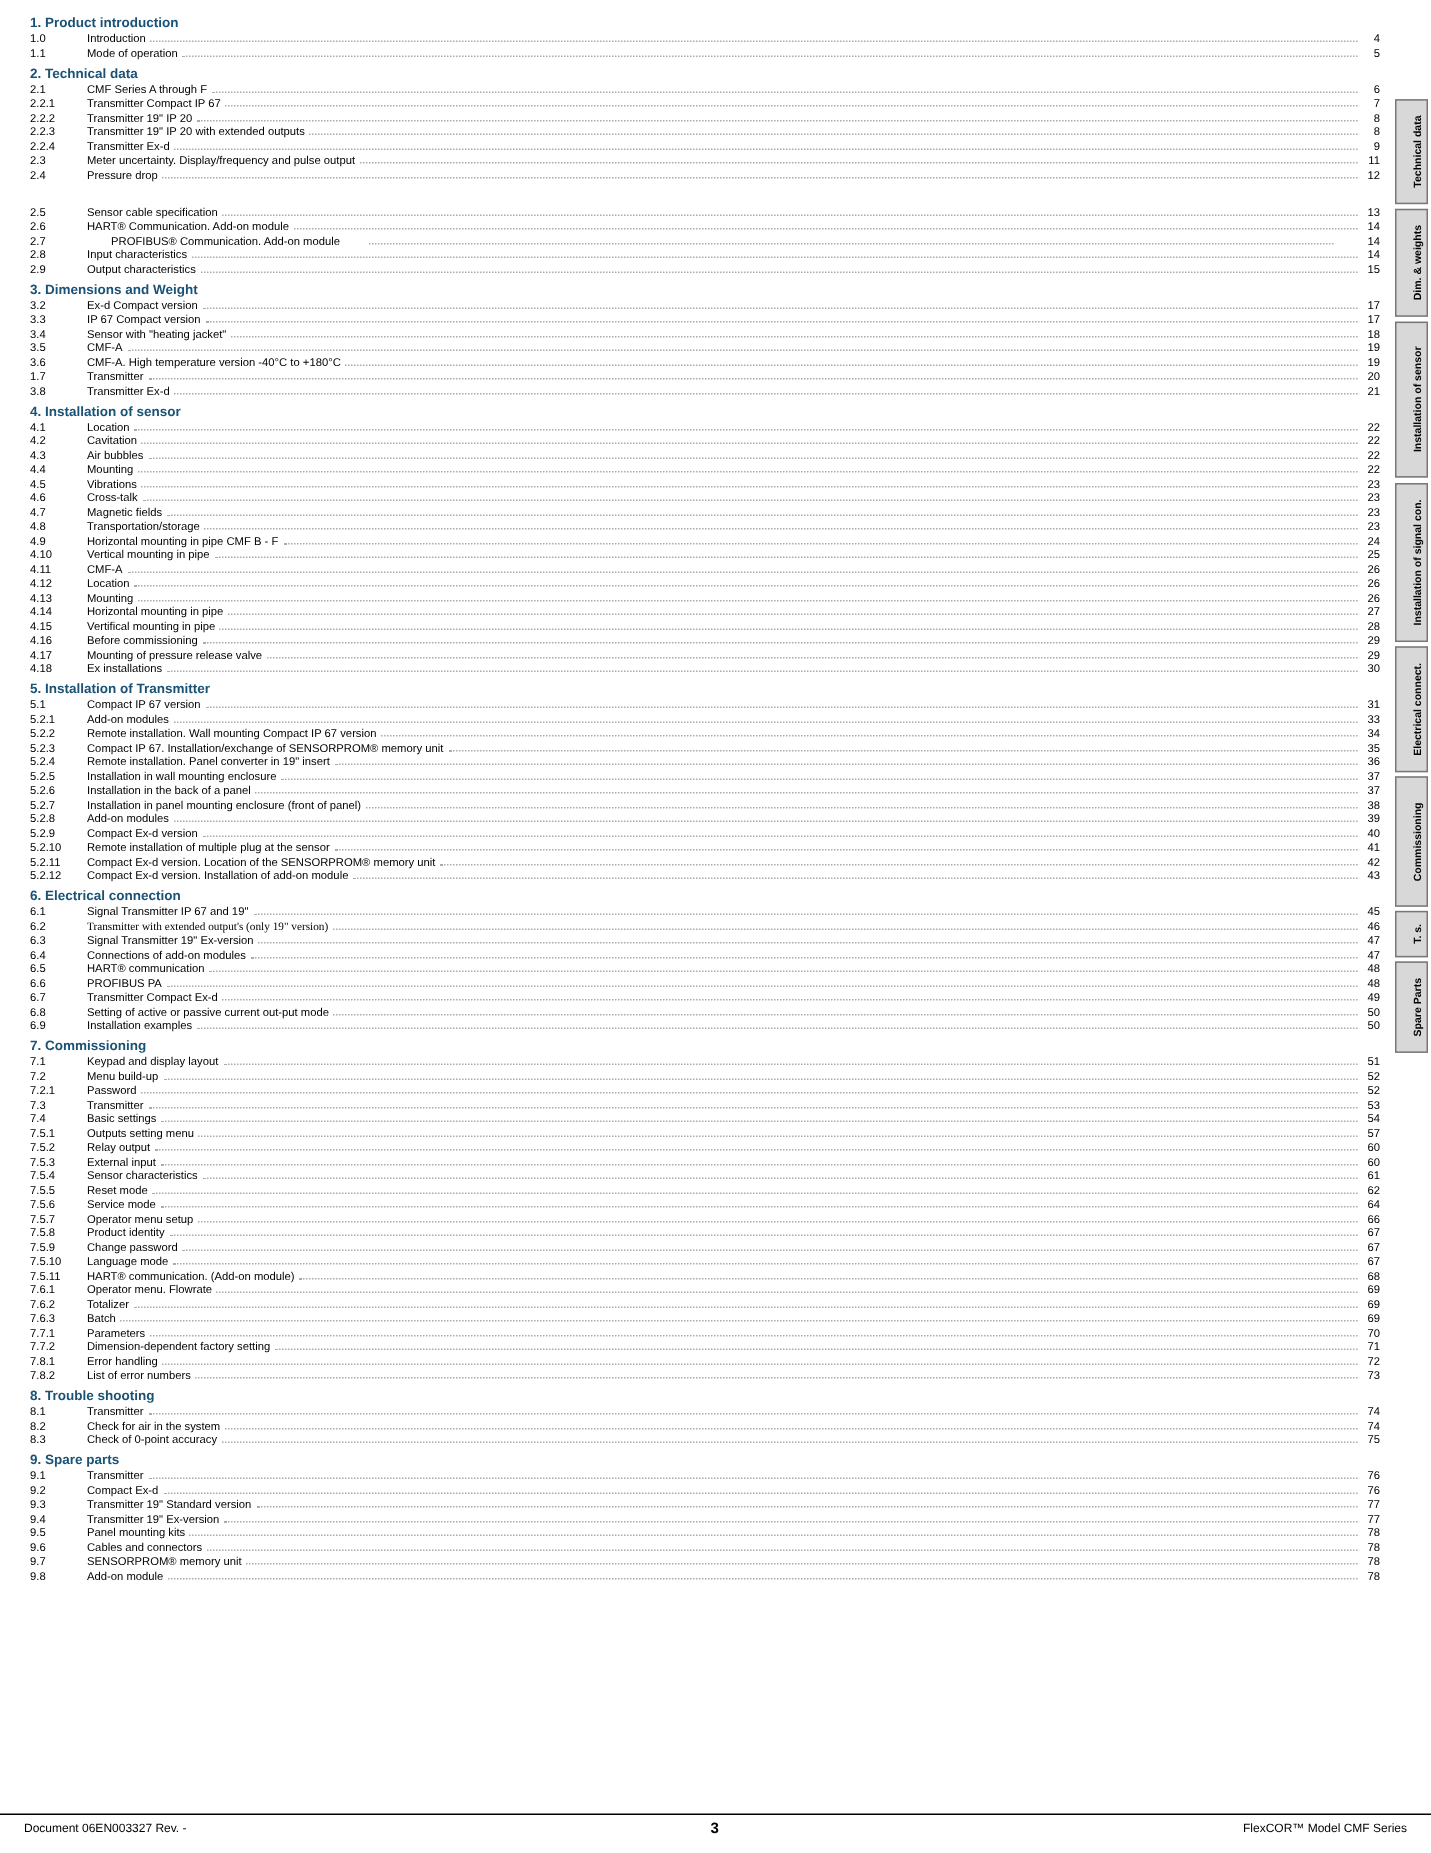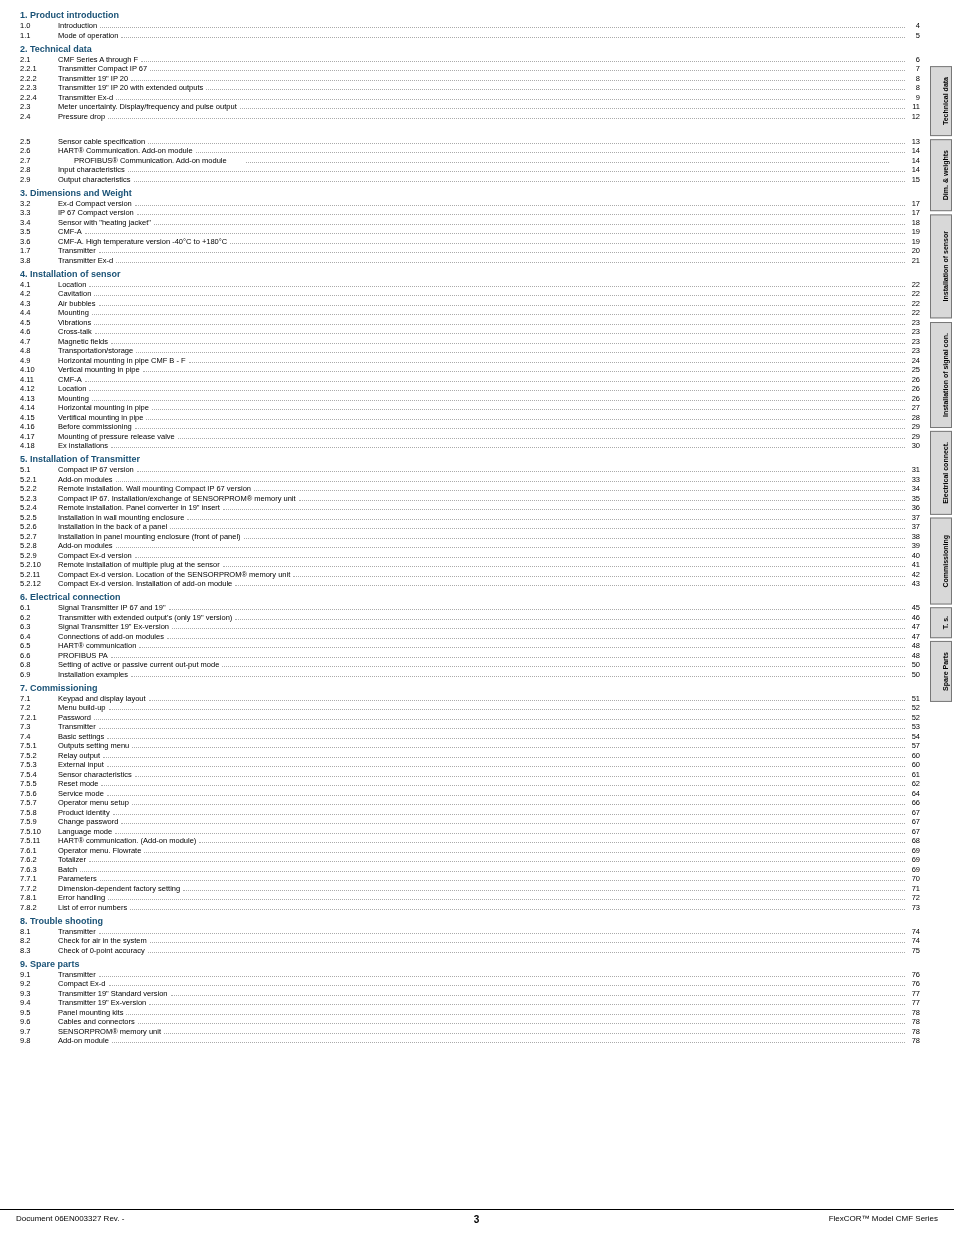--- a/index.html
+++ b/index.html
@@ -378,21 +378,21 @@
               <span style="font-weight: bold; font-size: 9px; color: rgb(26, 82, 118); min-width: 155px;">6.  Electrical connection</span>
             </div>
             <div style="display: flex; flex-direction: row; align-items: flex-end; margin-bottom: 0.5px;">
               <span style="min-width: 38px; font-size: 7.5px; flex-shrink: 0;">6.1</span>
               <span style="font-size: 7.5px; white-space: nowrap;">Signal Transmitter IP 67 and 19"</span>
               <span style="flex: 1 1 0%; border-bottom: 1px dotted rgb(170, 170, 170); margin-bottom: 2px; margin-left: 3px; margin-right: 3px; min-width: 10px;"></span>
               <span style="font-size: 7.5px; min-width: 16px; text-align: right; padding-right: 4px;">45</span>
             </div>
             <div style="display: flex; flex-direction: row; align-items: flex-end; margin-bottom: 0.5px;">
               <span style="min-width: 38px; font-size: 7.5px; flex-shrink: 0;">6.2</span>
-              <span style="font-size: 7.5px; white-space: nowrap;">Transmitter with extended output's (only 19" version)</span>
+              <span style="font-size: 7.5px; white-space: nowrap; font-family: Liberation Serif, serif;">Transmitter with extended output's (only 19" version)</span>
               <span style="flex: 1 1 0%; border-bottom: 1px dotted rgb(170, 170, 170); margin-bottom: 2px; margin-left: 3px; margin-right: 3px; min-width: 10px;"></span>
               <span style="font-size: 7.5px; min-width: 16px; text-align: right; padding-right: 4px;">46</span>
             </div>
             <div style="display: flex; flex-direction: row; align-items: flex-end; margin-bottom: 0.5px;">
               <span style="min-width: 38px; font-size: 7.5px; flex-shrink: 0;">6.3</span>
               <span style="font-size: 7.5px; white-space: nowrap;">Signal Transmitter 19" Ex-version</span>
               <span style="flex: 1 1 0%; border-bottom: 1px dotted rgb(170, 170, 170); margin-bottom: 2px; margin-left: 3px; margin-right: 3px; min-width: 10px;"></span>
               <span style="font-size: 7.5px; min-width: 16px; text-align: right; padding-right: 4px;">47</span>
             </div>
             <div style="display: flex; flex-direction: row; align-items: flex-end; margin-bottom: 0.5px;">
@@ -405,20 +405,26 @@
               <span style="min-width: 38px; font-size: 7.5px; flex-shrink: 0;">6.5</span>
               <span style="font-size: 7.5px; white-space: nowrap;">HART® communication</span>
               <span style="flex: 1 1 0%; border-bottom: 1px dotted rgb(170, 170, 170); margin-bottom: 2px; margin-left: 3px; margin-right: 3px; min-width: 10px;"></span>
               <span style="font-size: 7.5px; min-width: 16px; text-align: right; padding-right: 4px;">48</span>
             </div>
             <div style="display: flex; flex-direction: row; align-items: flex-end; margin-bottom: 0.5px;">
               <span style="min-width: 38px; font-size: 7.5px; flex-shrink: 0;">6.6</span>
               <span style="font-size: 7.5px; white-space: nowrap;">PROFIBUS PA</span>
               <span style="flex: 1 1 0%; border-bottom: 1px dotted rgb(170, 170, 170); margin-bottom: 2px; margin-left: 3px; margin-right: 3px; min-width: 10px;"></span>
               <span style="font-size: 7.5px; min-width: 16px; text-align: right; padding-right: 4px;">48</span>
+            </div>
+            <div style="display: flex; flex-direction: row; align-items: flex-end; margin-bottom: 0.5px;">
+              <span style="min-width: 38px; font-size: 7.5px; flex-shrink: 0;">6.7</span>
+              <span style="font-size: 7.5px; white-space: nowrap;">Transmitter Compact Ex-d</span>
+              <span style="flex: 1 1 0%; border-bottom: 1px dotted rgb(170, 170, 170); margin-bottom: 2px; margin-left: 3px; margin-right: 3px; min-width: 10px;"></span>
+              <span style="font-size: 7.5px; min-width: 16px; text-align: right; padding-right: 4px;">49</span>
             </div>
             <div style="display: flex; flex-direction: row; align-items: flex-end; margin-bottom: 0.5px;">
               <span style="min-width: 38px; font-size: 7.5px; flex-shrink: 0;">6.8</span>
               <span style="font-size: 7.5px; white-space: nowrap;">Setting of active or passive current out-put mode</span>
               <span style="flex: 1 1 0%; border-bottom: 1px dotted rgb(170, 170, 170); margin-bottom: 2px; margin-left: 3px; margin-right: 3px; min-width: 10px;"></span>
               <span style="font-size: 7.5px; min-width: 16px; text-align: right; padding-right: 4px;">50</span>
             </div>
             <div style="display: flex; flex-direction: row; align-items: flex-end; margin-bottom: 0.5px;">
               <span style="min-width: 38px; font-size: 7.5px; flex-shrink: 0;">6.9</span>
               <span style="font-size: 7.5px; white-space: nowrap;">Installation examples</span>

